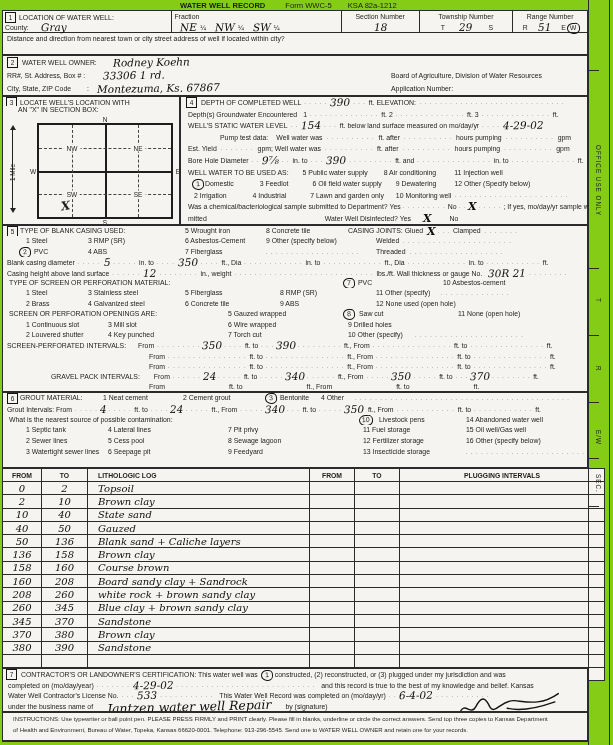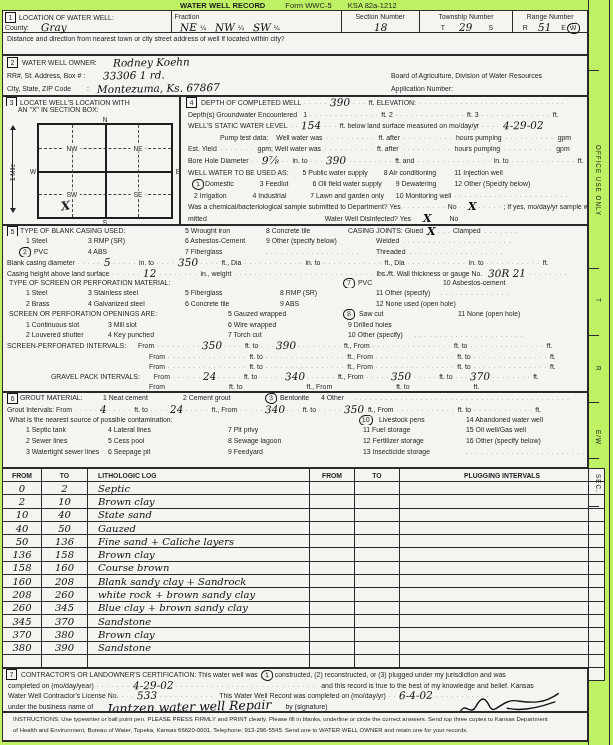--- a/index.html
+++ b/index.html
@@ -1,16 +1,16 @@
 <!DOCTYPE html>
 <html><head>
 <meta charset="utf-8">
 <style>
   html,body{margin:0;padding:0;background:#e8e7e3;}
-  .page{position:relative;width:613px;height:745px;background:#bef264;
+  .page{position:relative;width:613px;height:745px;background:#84cc16;
         font-family:"Liberation Sans",sans-serif;color:#1c1c1c;overflow:hidden;}
   .box{position:absolute;left:2px;width:586px;border:1px solid #2b2b2b;box-sizing:border-box;
        background:#f5f4f0;overflow:hidden;}
   .ln{position:relative;white-space:nowrap;font-size:6.9px;line-height:10.5px;height:10.5px;overflow:hidden;}
   .sg{display:inline-block;}
   .b{font-weight:bold;}
   .hw{font-family:"DejaVu Serif",serif;font-style:italic;font-weight:500;font-size:10.5px;
       color:#0d0d0d;line-height:1;transform:rotate(-1deg);vertical-align:-1px;}
   .hw2{font-family:"DejaVu Serif",serif;font-style:italic;font-weight:500;font-size:12.5px;
       color:#0d0d0d;line-height:1;transform:rotate(-1.5deg);vertical-align:-2px;}
@@ -311,21 +311,21 @@
         <th class="c2">LITHOLOGIC LOG</th>
         <th class="c3">FROM</th>
         <th class="c4">TO</th>
         <th class="c5">PLUGGING INTERVALS</th>
       </tr>
     </thead>
     <tbody>
         <tr>
           <td class="c0">0</td>
           <td class="c1">2</td>
-          <td class="c2">Septic</td>
+          <td class="c2">Topsoil</td>
           <td class="c3"></td>
           <td class="c4"></td>
           <td class="c5"></td>
         </tr>
         <tr>
           <td class="c0">2</td>
           <td class="c1">10</td>
           <td class="c2">Brown clay</td>
           <td class="c3"></td>
           <td class="c4"></td>
@@ -343,21 +343,21 @@
           <td class="c0">40</td>
           <td class="c1">50</td>
           <td class="c2">Gauzed</td>
           <td class="c3"></td>
           <td class="c4"></td>
           <td class="c5"></td>
         </tr>
         <tr>
           <td class="c0">50</td>
           <td class="c1">136</td>
-          <td class="c2">Fine sand + Caliche layers</td>
+          <td class="c2">Blank sand + Caliche layers</td>
           <td class="c3"></td>
           <td class="c4"></td>
           <td class="c5"></td>
         </tr>
         <tr>
           <td class="c0">136</td>
           <td class="c1">158</td>
           <td class="c2">Brown clay</td>
           <td class="c3"></td>
           <td class="c4"></td>
@@ -367,21 +367,21 @@
           <td class="c0">158</td>
           <td class="c1">160</td>
           <td class="c2">Course brown</td>
           <td class="c3"></td>
           <td class="c4"></td>
           <td class="c5"></td>
         </tr>
         <tr>
           <td class="c0">160</td>
           <td class="c1">208</td>
-          <td class="c2">Blank sandy clay + Sandrock</td>
+          <td class="c2">Board sandy clay + Sandrock</td>
           <td class="c3"></td>
           <td class="c4"></td>
           <td class="c5"></td>
         </tr>
         <tr>
           <td class="c0">208</td>
           <td class="c1">260</td>
           <td class="c2">white rock + brown sandy clay</td>
           <td class="c3"></td>
           <td class="c4"></td>

